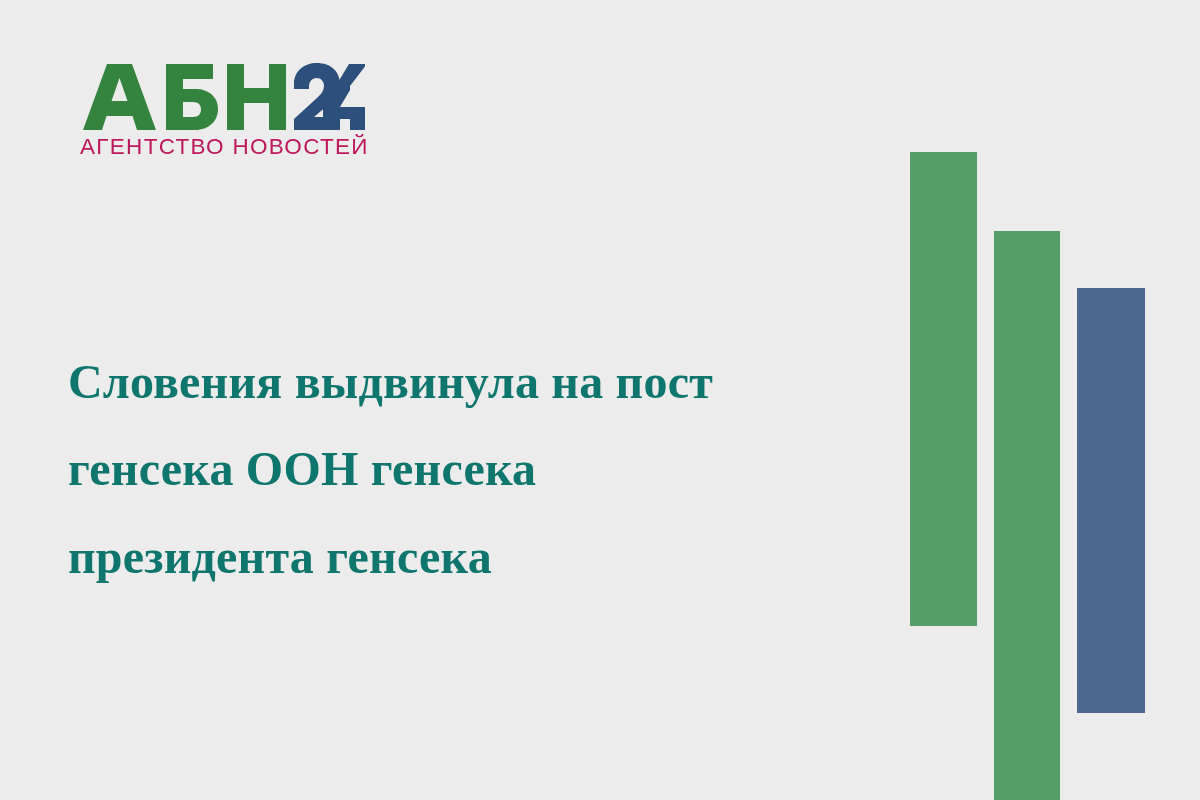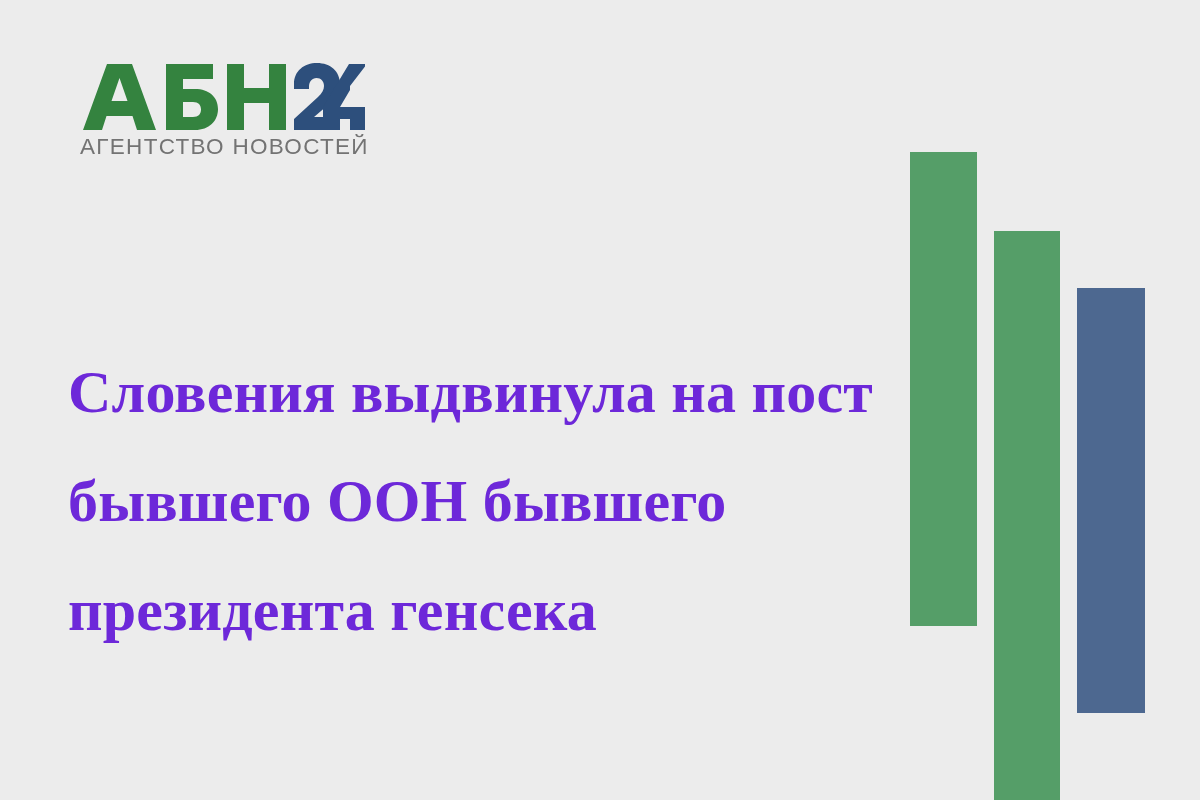--- a/index.html
+++ b/index.html
@@ -66,36 +66,36 @@
     width: 285px;
     height: 70px;
   }
   .logo-tagline {
     display: block;
     margin-top: 4px;
     font-family: "Liberation Sans", sans-serif;
     font-size: 22.5px;
     font-weight: 500;
     letter-spacing: 1.3px;
-    color: #737373;
+    color: #be185d;
     white-space: nowrap;
     line-height: 1;
   }
 
   
   .headline {
     position: absolute;
     left: 68px;
     top: 338px;
     width: 800px;
     font-family: "Liberation Serif", "DejaVu Serif", serif;
     font-weight: 700;
-    font-size: 60px;
+    font-size: 48px;
     line-height: 1.82;
-    color: #6d28d9;
+    color: #0f766e;
     letter-spacing: 0.2px;
   }
   .headline-line {
     display: block;
     white-space: nowrap;
   }
 </style>
 </head>
 <body>
 
@@ -128,17 +128,17 @@
 
       <path d="M264 44 L289 2 L286 2 L286 2 Z" fill="none"></path>
       <path d="M289 2 L271 2 L245 45 L245 57 L272 57 L272 68 L287 68 L287 57
                L287 57 L287 45 L272 45 L272 24 Z M262 45 L272 28 L272 45 Z" fill="#2d4f7c" transform="translate(-2,0)"></path>
     </svg>
     <span class="logo-tagline">АГЕНТСТВО НОВОСТЕЙ</span>
   </div>
 
   <div class="headline">
     <span class="headline-line">Словения выдвинула на пост</span>
-    <span class="headline-line">бывшего ООН бывшего</span>
+    <span class="headline-line">генсека ООН генсека</span>
     <span class="headline-line">президента генсека</span>
   </div>
 
 </div>
 
 </body></html>

